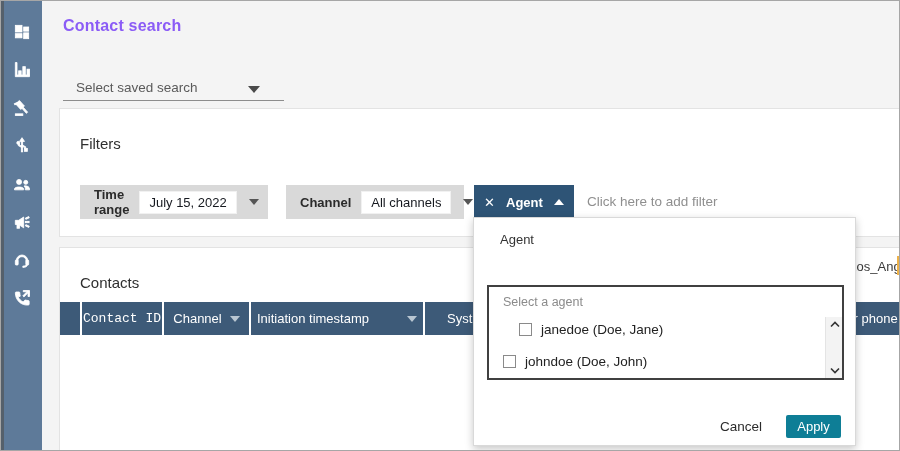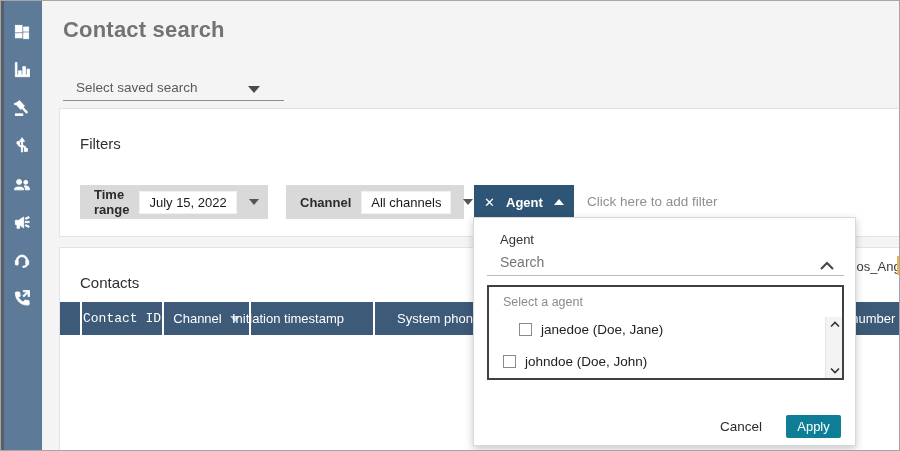--- a/index.html
+++ b/index.html
@@ -13,21 +13,21 @@
   
   .sidebar {
     position:absolute; left:0; top:0; width:41px; height:100%;
     background:#5e7a99; box-shadow:inset 3px 0 0 #55606b;
     display:flex; flex-direction:column; align-items:center; padding-top:14px; z-index:30;
   }
   .nav-item { width:38px; height:38px; display:flex; align-items:center; justify-content:center; cursor:pointer; }
   .nav-item svg { width:20px; height:20px; fill:#ffffff; stroke:#ffffff; }
 
   
-  .page-title { position:absolute; left:62px; top:16px; font-size:22px; color:#737373; letter-spacing:.2px; }
+  .page-title { position:absolute; left:62px; top:16px; font-size:16px; color:#8b5cf6; letter-spacing:.2px; }
 
   .saved-search { position:absolute; left:62px; top:76px; width:221px; height:24px;
     border-bottom:1px solid #8d8d8d; cursor:pointer; }
   .saved-search .ph { position:absolute; left:13px; top:3px; font-size:13.5px; color:#5a5a5a; }
   .caret-down { width:0; height:0; border-left:6px solid transparent; border-right:6px solid transparent; border-top:7px solid #4a4a4a; display:inline-block; }
   .saved-search .caret-down { position:absolute; right:24px; top:9px; }
 
   
   .card { position:absolute; background:#ffffff; border:1px solid #e3e3e3; }
   .filters-card  { left:58px; top:107px; width:841px; height:129px; }
@@ -64,21 +64,21 @@
     display:flex; gap:2px; z-index:1;
   }
   .th {
     background:#3d5a78; color:#ffffff; font-size:13px;
     display:flex; align-items:center; justify-content:center; white-space:nowrap; cursor:pointer;
   }
   .th .caret-down { border-left-width:5px; border-right-width:5px; border-top-width:6px; border-top-color:#b9c6d2; margin-left:8px; }
   .th-expand { width:20px; }
   .th-contactid { width:80px;font-family:Liberation Mono, monospace; }
   .th-channel { width:85px; }
-  .th-initiation { width:122px;gap:30px; }
+  .th-initiation { width:172px;gap:30px; }
   .th-sysphone { width:175px; }
   .th-custphone { width:543px; }
 
   
   .agent-panel {
     position:absolute; left:472px; top:216px; width:383px; height:229px;
     background:#ffffff; border:1px solid #d9d9d9; box-shadow:0 3px 8px rgba(0,0,0,.22); z-index:20;
   }
   .agent-panel .panel-title { position:absolute; left:26px; top:14px; font-size:13px; color:#333; }
   .agent-search { position:absolute; left:13px; top:34px; width:357px; height:24px; border-bottom:1px solid #b9b9b9; }
@@ -259,28 +259,20 @@
       </div>
     </div>
   </div>
 
   <span class="timezone-label">America/Los_Angeles</span>
   <span class="highlight-sliver"></span>
 
   <div class="agent-panel">
     <div class="panel-title">Agent</div>
 
-    <div class="agent-search">
-      <span class="ph">Search</span>
-      <span class="chev">
-        <svg viewBox="0 0 14 10">
-            <polyline points="1,8 7,2 13,8"></polyline>
-          </svg>
-      </span>
-    </div>
 
     <div class="agent-listbox">
       <span class="list-ph">Select a agent</span>
 
       <div class="opt-row r0">
         <span class="checkbox"></span>
         <span class="opt-label">janedoe (Doe, Jane)</span>
       </div>
       <div class="opt-row r1">
         <span class="checkbox"></span>

